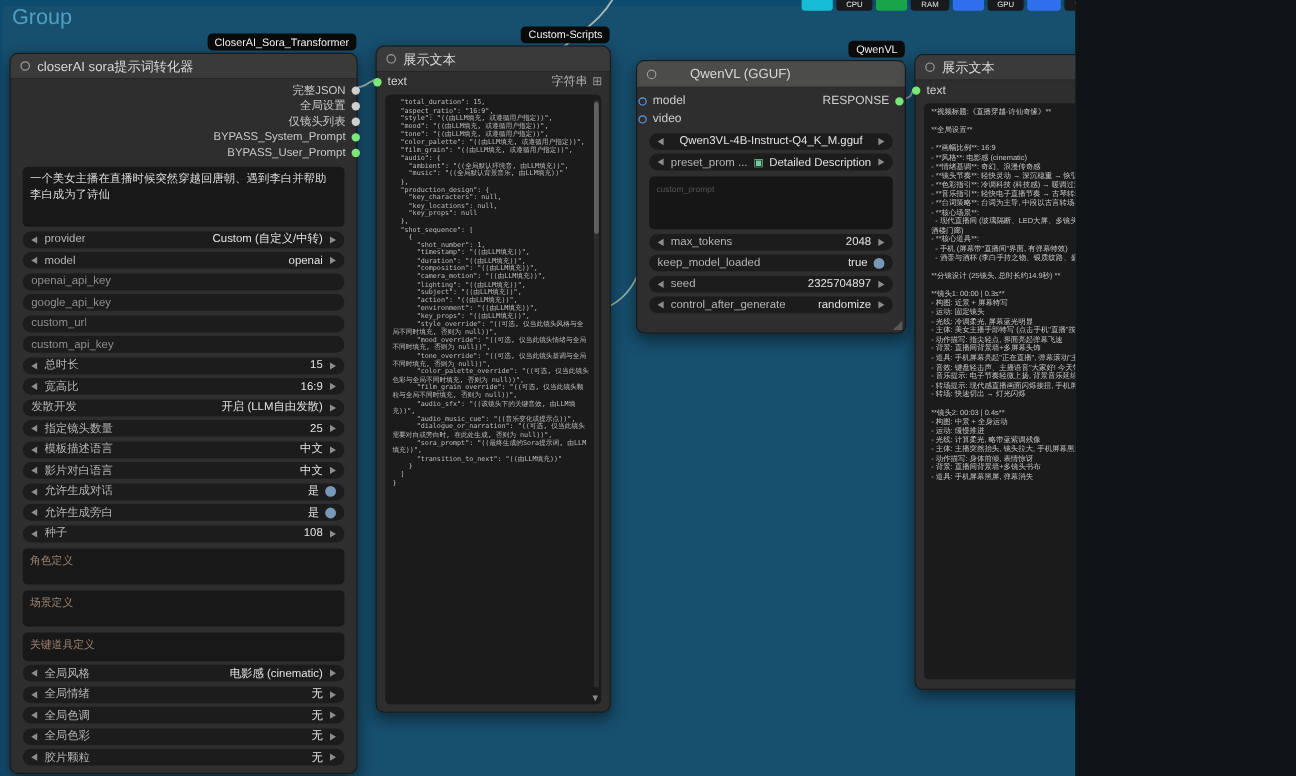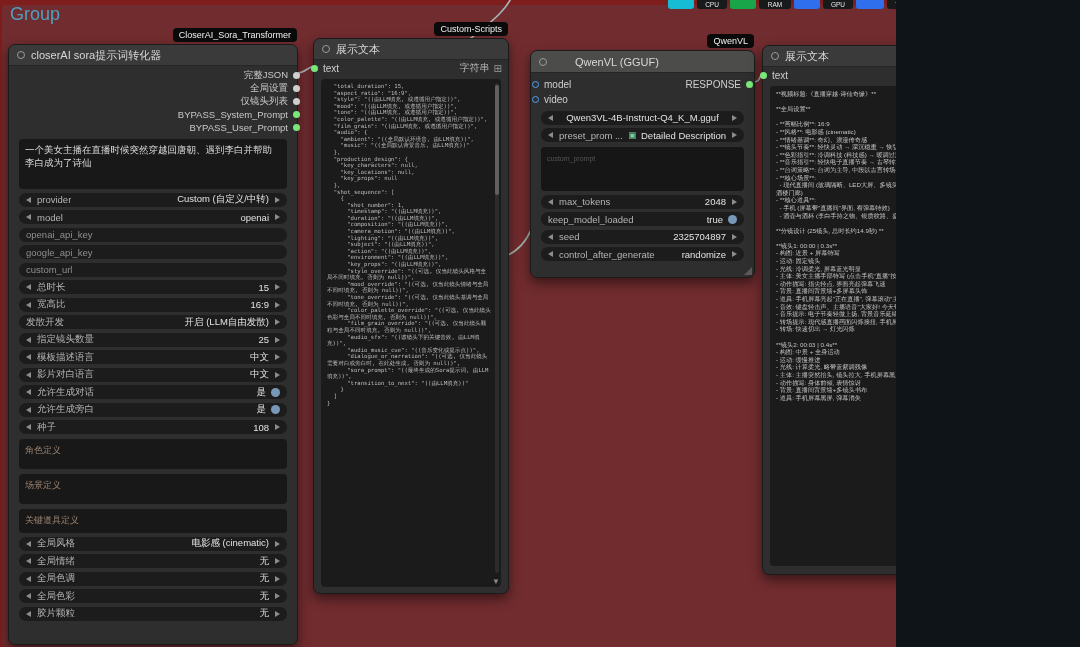--- a/index.html
+++ b/index.html
@@ -1,16 +1,16 @@
 <!DOCTYPE html>
 <html><head>
 <meta charset="utf-8">
 <style>
   html,body{margin:0;padding:0;background:#0e1417;}
-  .canvas{position:relative;width:896px;height:647px;overflow:hidden;background:#7f1d1d;
+  .canvas{position:relative;width:896px;height:647px;overflow:hidden;background:#0c4a6e;
     font-family:"Liberation Sans","DejaVu Sans",sans-serif;}
   .group{position:absolute;left:2px;top:5px;width:1076px;height:642px;
     background:rgba(62,102,112,0.22);border-radius:4px;}
   .group-label{position:absolute;left:10px;top:4px;font-size:18px;color:#4fa0c0;}
   svg.wires{position:absolute;left:0;top:0;z-index:1;pointer-events:none;}
   .node{position:absolute;z-index:2;background:#2e2e2e;border:1px solid #1b1b1b;border-radius:7px;
     box-shadow:0 5px 12px rgba(0,0,0,.5);box-sizing:border-box;}
   .nheader{height:20px;display:flex;align-items:center;gap:6px;padding:0 8px;background:#3a3a3a;
     border-radius:6px 6px 0 0;border-bottom:1px solid #262626;font-size:11px;color:#d8d8d8;white-space:nowrap;overflow:hidden;}
   .nheader.light{background:#4c4c4a;height:21px;gap:28px;}
@@ -133,20 +133,23 @@
       </div>
     <div class="w field">
         <span class="wl">openai_api_key</span>
       </div>
     <div class="w field">
         <span class="wl">google_api_key</span>
       </div>
     <div class="w field">
         <span class="wl">custom_url</span>
       </div>
+    <div class="w field">
+        <span class="wl">custom_api_key</span>
+      </div>
     <div class="w">
         <span class="tri-l"></span>
         <span class="wl">总时长</span>
         <span class="wv">15</span>
         <span class="tri-r"></span>
       </div>
     <div class="w">
         <span class="tri-l"></span>
         <span class="wl">宽高比</span>
         <span class="wv">16:9</span>

